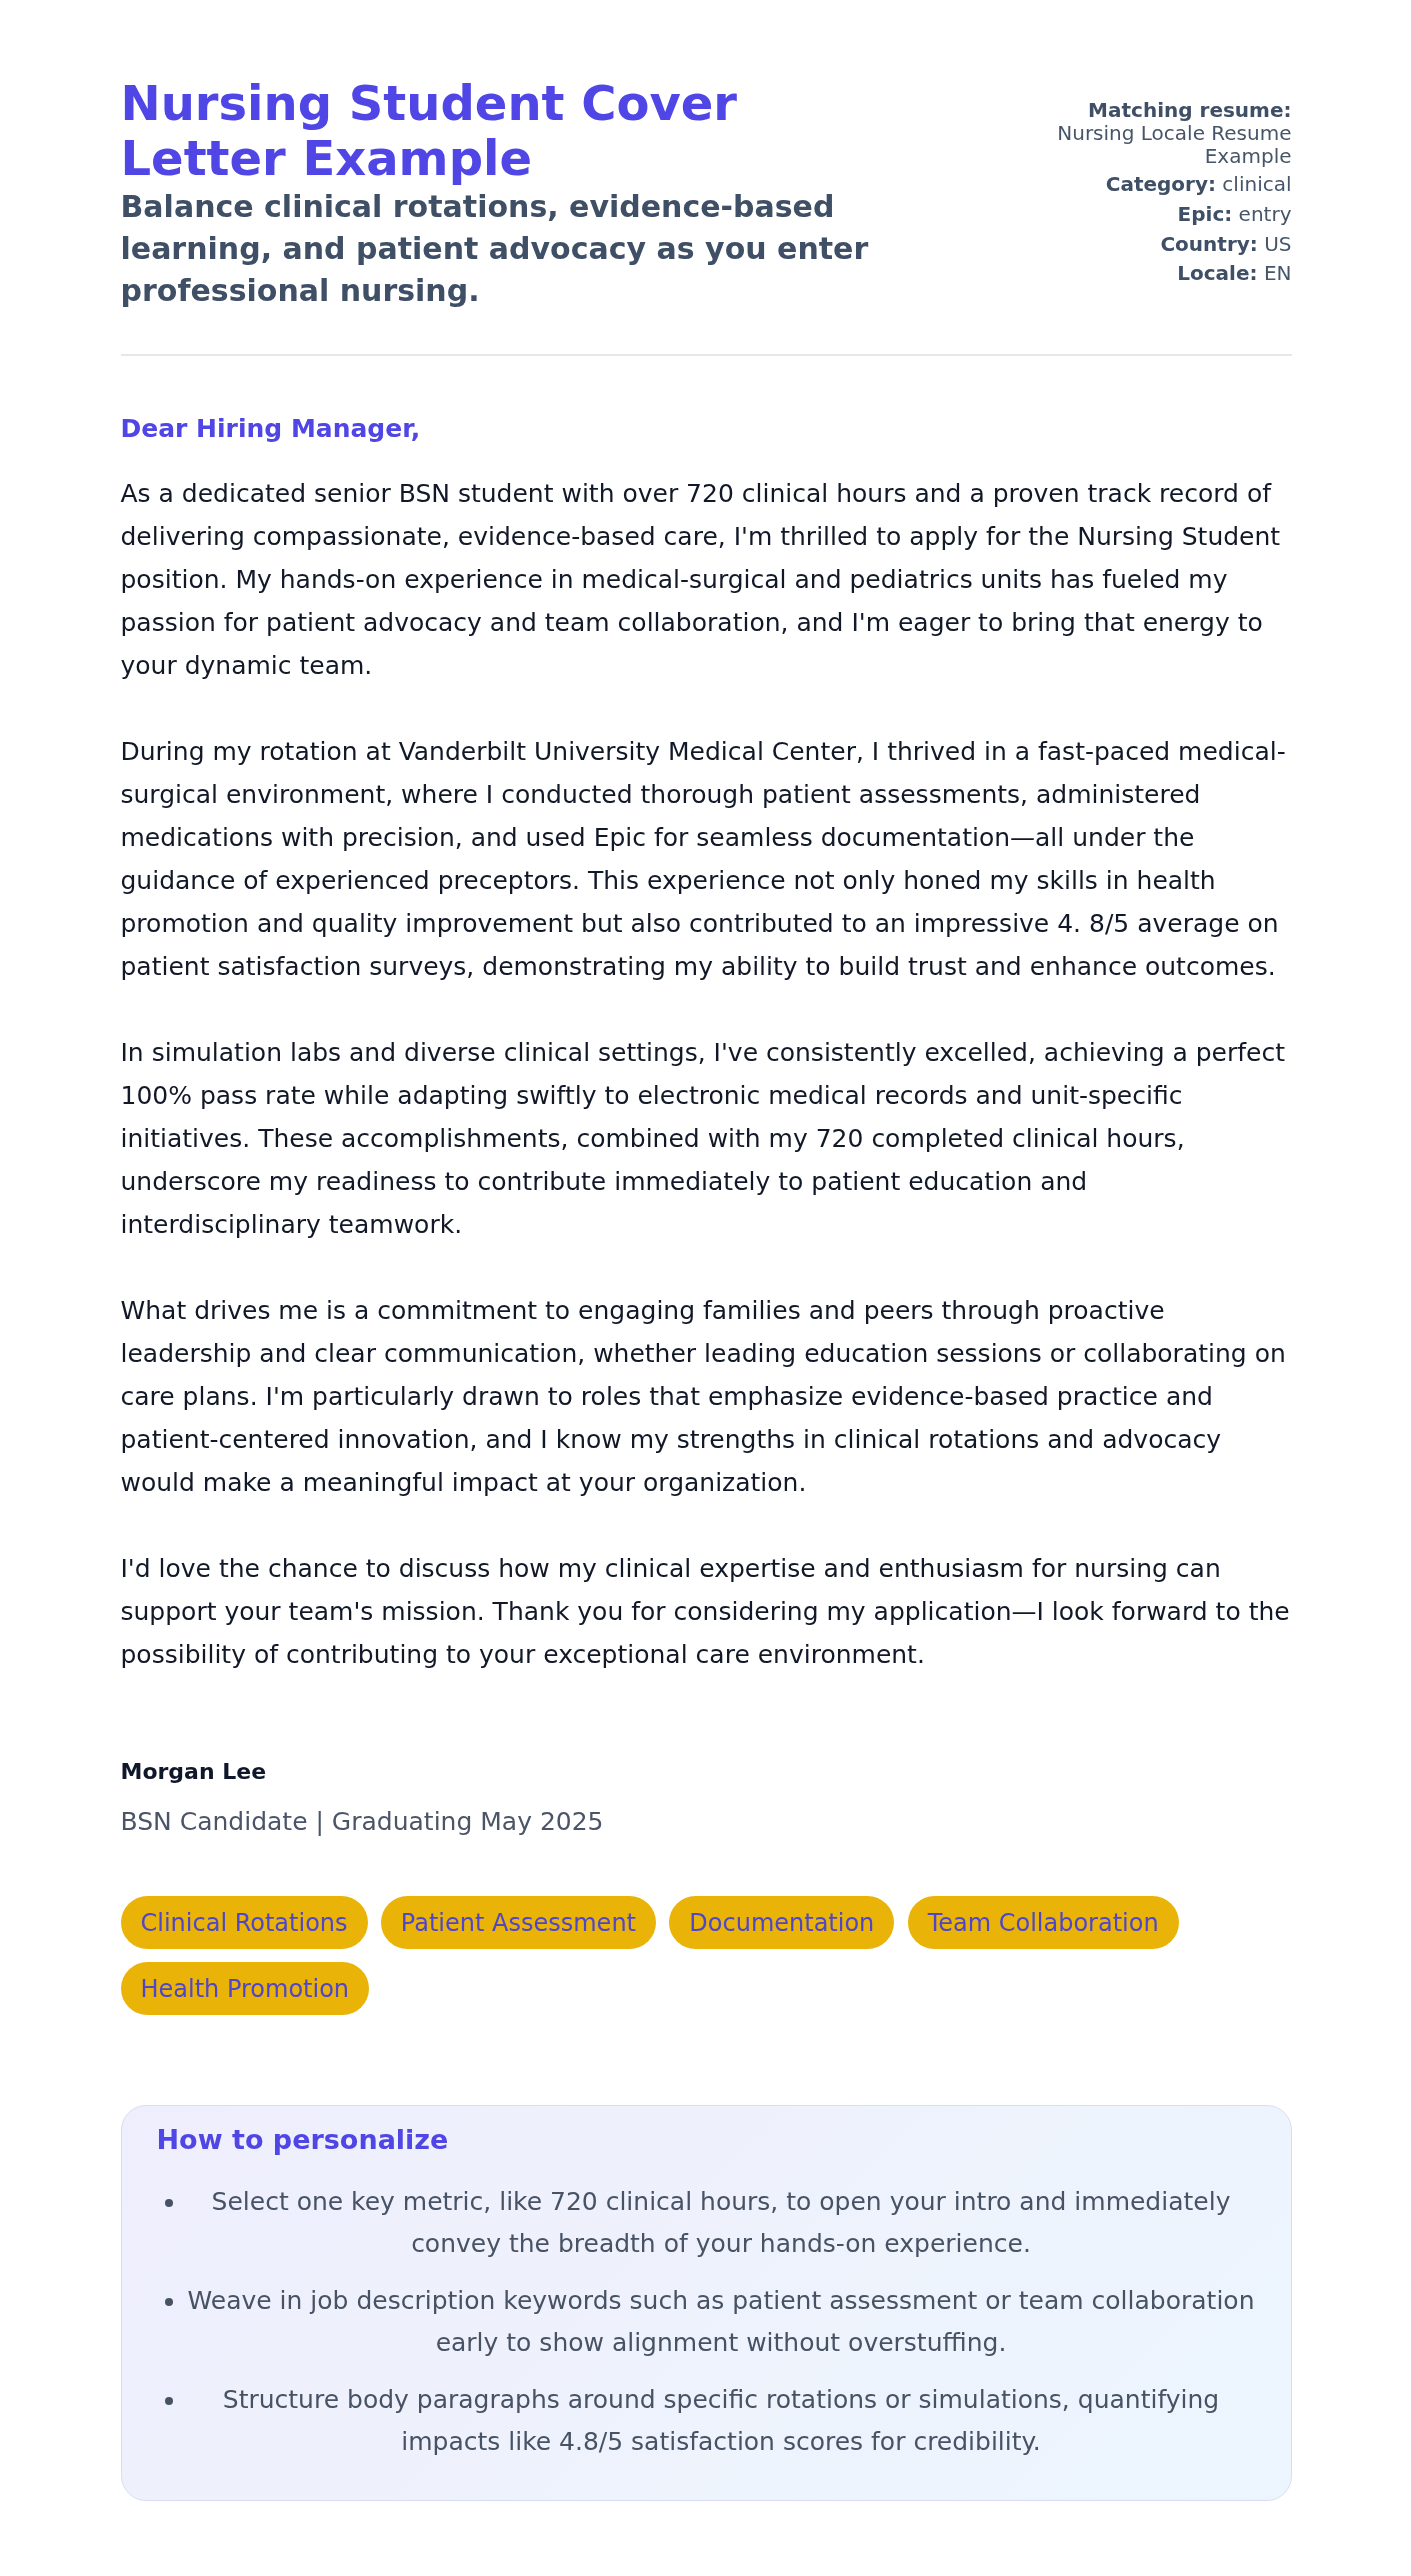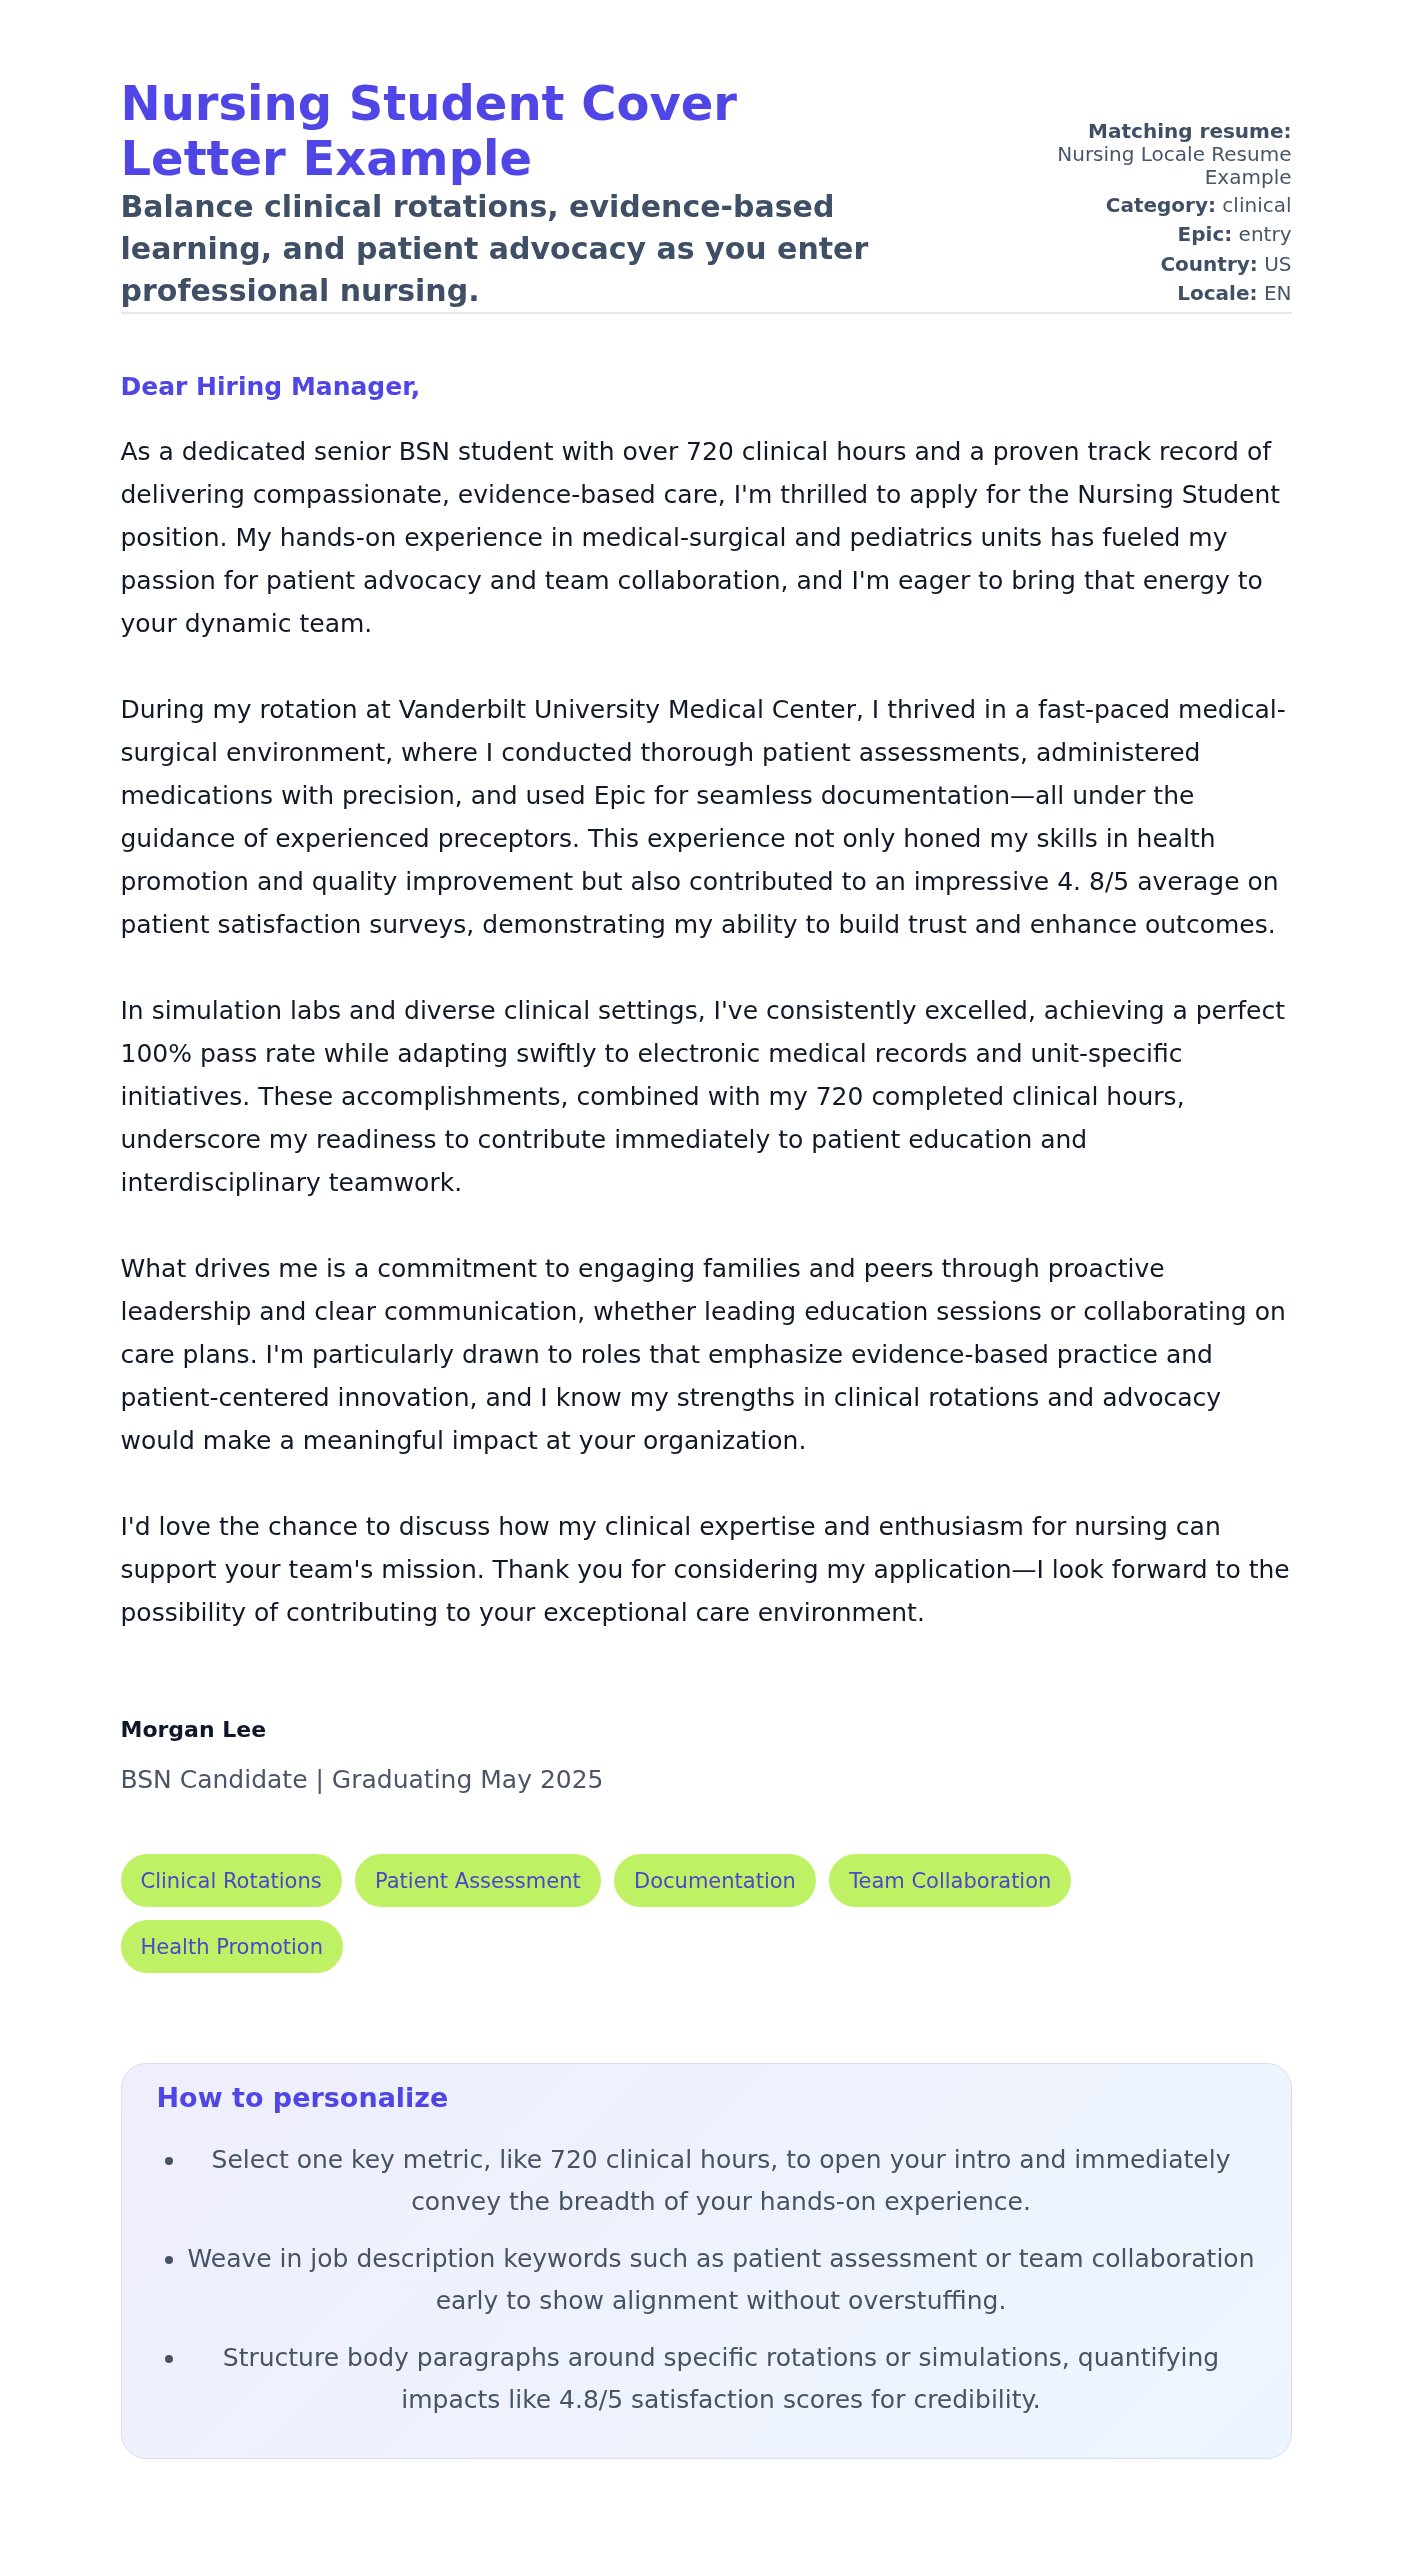--- a/index.html
+++ b/index.html
@@ -17,21 +17,22 @@
       position: relative;
       width: 1171px;
       margin: 0 auto;
       padding-top: 76px;
       padding-bottom: 50px;
     }
     
     .header {
       display: flex;
       justify-content: space-between;
-      align-items: flex-end;
+      align-items: center;
+      padding-bottom: 42px;
       border-bottom: 2.5px solid #e5e7eb;
     }
     .header-left {
       width: 797px;
     }
     .title {
       margin: 0;
       font-size: 48px;
       line-height: 55px;
       font-weight: bold;
@@ -101,23 +102,23 @@
       flex-wrap: wrap;
       gap: 13.3px;
       margin-top: 58px;
     }
     .tag {
       display: inline-flex;
       align-items: center;
       height: 53px;
       padding: 0 20px;
       border-radius: 26.6px;
-      background: #bef264;
+      background: #eab308;
       color: #4f46c9;
-      font-size: 21px;
+      font-size: 24px;
       white-space: nowrap;
       cursor: pointer;
     }
     
     .tips {
       margin-top: 90px;
       border: 1.7px solid #d9dcf5;
       border-radius: 25px;
       background: linear-gradient(135deg, #efeefd 0%, #eef3fc 60%, #ecf5fe 100%);
       padding: 17px 35px 37px 35px;

